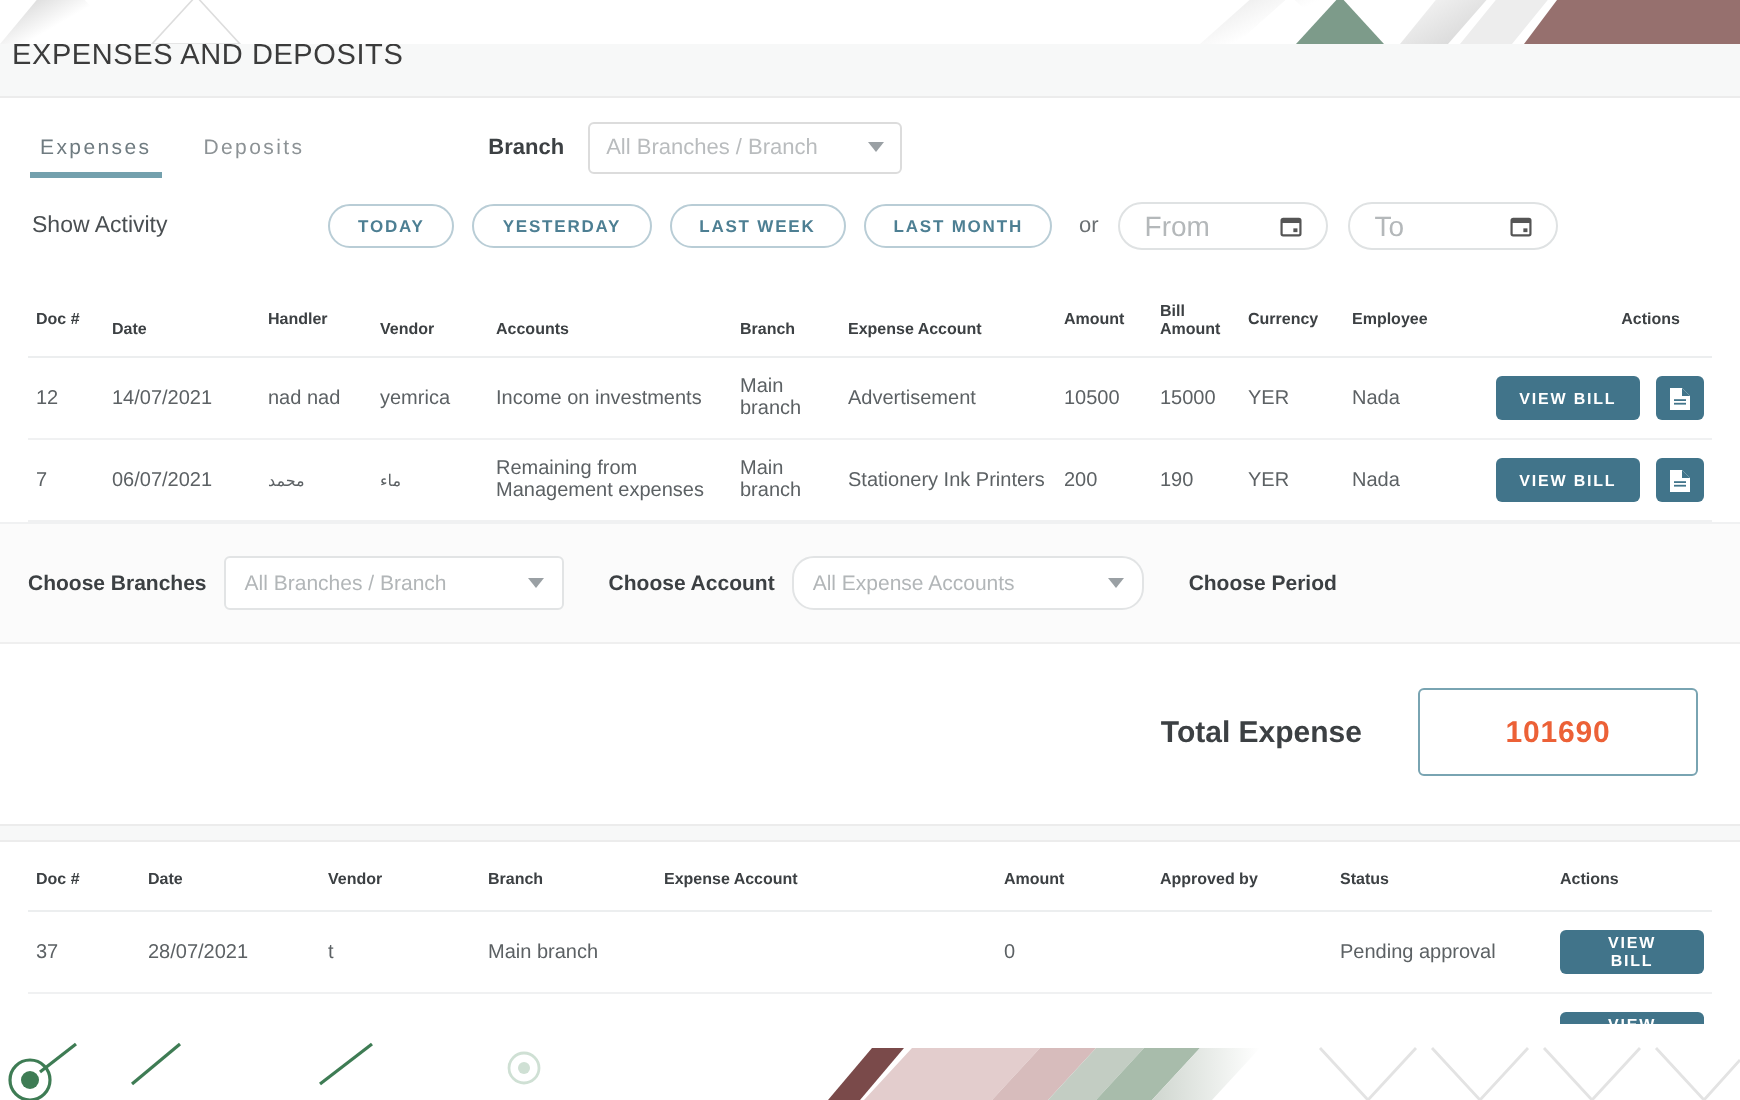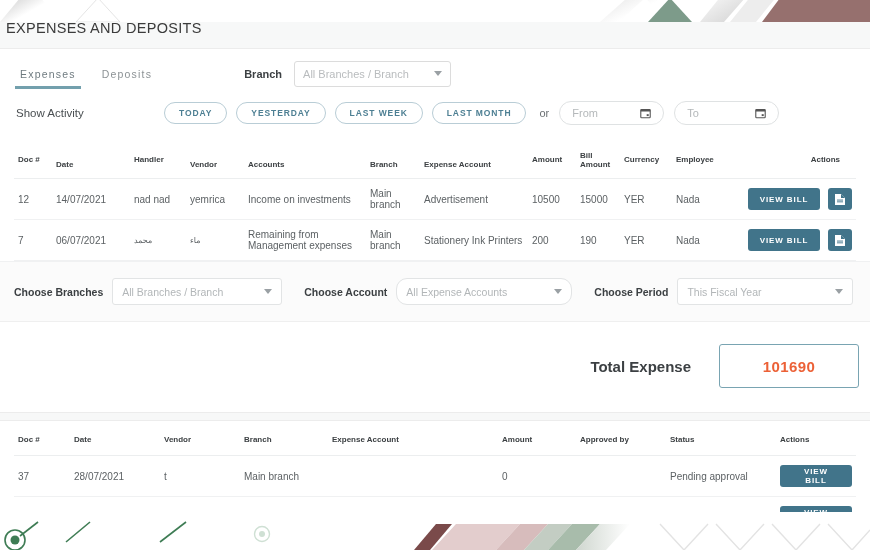--- a/index.html
+++ b/index.html
@@ -136,21 +136,21 @@
     border: 1px solid #dfe2e3;
     border-radius: 14px;
     height: 24px;
     width: 105px;
     display: flex; align-items: center;
     padding: 0 12px;
     margin-right: 10px;
     background: #fff;
     cursor: pointer;
   }
-  .date-pill .ph { font-size: 11px; color: #b4b8ba; flex: 1; }
+  .date-pill .ph { font-size: 14px; color: #b4b8ba; flex: 1; }
   .cal-icon { width: 11px; height: 12px; }
 
   
   table { width: 100%; border-collapse: collapse; }
   th {
     font-size: 8px;
     font-weight: bold;
     color: #3c4043;
     text-align: left;
     padding: 8px 4px 9px 4px;
@@ -225,21 +225,21 @@
   .f-branches { width: 170px; margin-right: 22px; }
   .f-account  { width: 176px; margin-right: 22px; border-radius: 11px; }
   .f-period   { width: 176px; }
 
   
   .total-band {
     background: #ffffff;
     display: flex;
     align-items: center;
     justify-content: flex-end;
-    padding: 22px 11px 24px 0;
+    padding: 22px 21px 24px 0;
     border-top: 1px solid #efefef;
   }
   .total-label {
     font-size: 15px;
     font-weight: bold;
     color: #3c4043;
     margin-right: 28px;
   }
   .total-box {
     border: 1px solid #79a4b2;
@@ -406,24 +406,20 @@
       <div class="f-select f-branches">
         <span class="sel-text" style="flex:1">All Branches / Branch</span>
         <span class="caret"></span>
       </div>
       <span class="f-label">Choose Account</span>
       <div class="f-select f-account">
         <span class="sel-text" style="flex:1">All Expense Accounts</span>
         <span class="caret"></span>
       </div>
       <span class="f-label">Choose Period</span>
-      <div class="f-select f-period">
-        <span class="sel-text" style="flex:1">This Fiscal Year</span>
-        <span class="caret"></span>
-      </div>
     </div>
 
     <div class="total-band">
       <span class="total-label">Total Expense</span>
       <div class="total-box">
         <span class="total-value">101690</span>
       </div>
     </div>
   </div>
 

